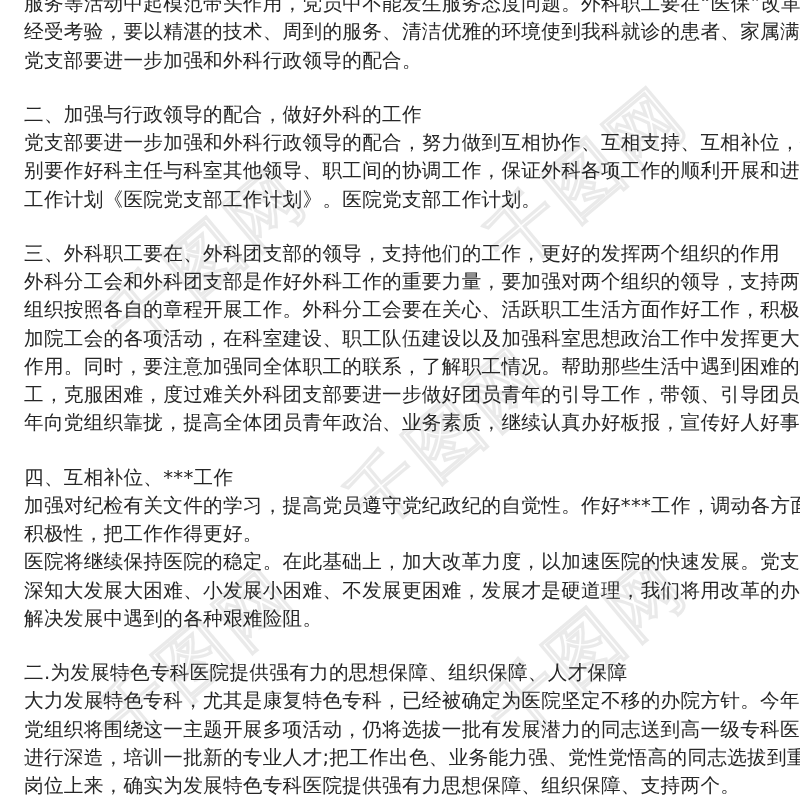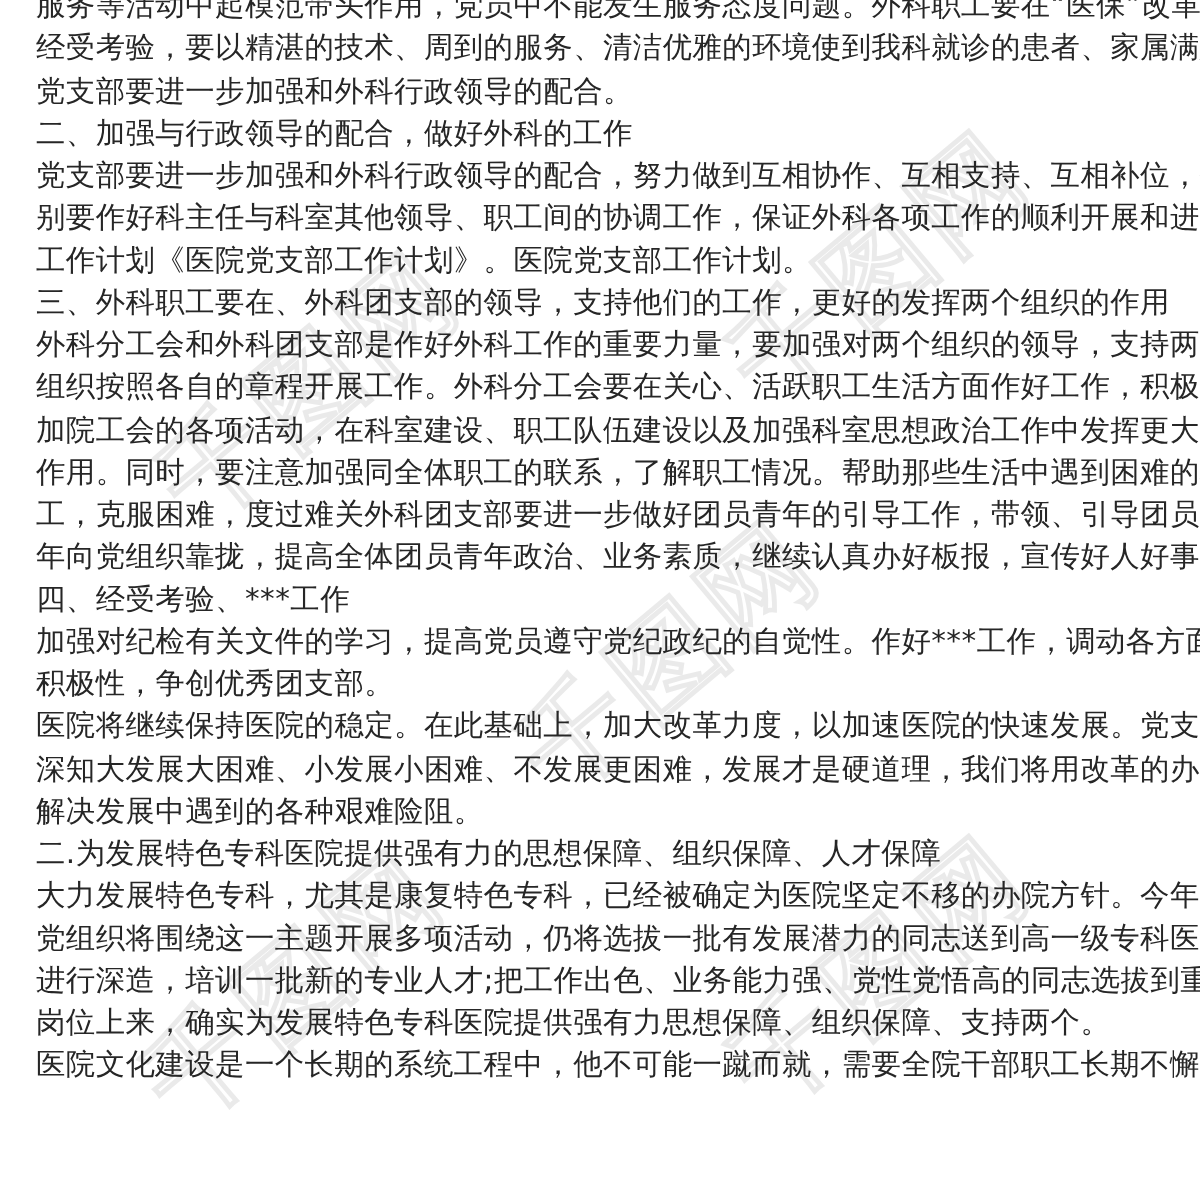--- a/index.html
+++ b/index.html
@@ -25,20 +25,21 @@
       font-family: "DejaVu Sans", "Liberation Sans", sans-serif;
       font-size: 19.6px;
       line-height: 28.25px;
       height: 28.25px;
       color: #262626;
       white-space: nowrap;
       letter-spacing: 0.3px;
     }
     .line.heading {
       color: #262626;
+      margin-top: 26px;
     }
     .watermark {
       position: absolute;
       font-family: "DejaVu Sans", "Liberation Sans", sans-serif;
       font-size: 72px;
       font-weight: bold;
       color: transparent;
       -webkit-text-stroke: 1px rgba(180,180,180,0.28);
       transform: rotate(-40deg);
       white-space: nowrap;
@@ -63,23 +64,23 @@
   <div class="line">党支部要进一步加强和外科行政领导的配合，努力做到互相协作、互相支持、互相补位，特</div>
   <div class="line">别要作好科主任与科室其他领导、职工间的协调工作，保证外科各项工作的顺利开展和进行，</div>
   <div class="line">工作计划《医院党支部工作计划》。医院党支部工作计划。</div>
   <div class="line heading">三、外科职工要在、外科团支部的领导，支持他们的工作，更好的发挥两个组织的作用</div>
   <div class="line">外科分工会和外科团支部是作好外科工作的重要力量，要加强对两个组织的领导，支持两个</div>
   <div class="line">组织按照各自的章程开展工作。外科分工会要在关心、活跃职工生活方面作好工作，积极参</div>
   <div class="line">加院工会的各项活动，在科室建设、职工队伍建设以及加强科室思想政治工作中发挥更大的</div>
   <div class="line">作用。同时，要注意加强同全体职工的联系，了解职工情况。帮助那些生活中遇到困难的职</div>
   <div class="line">工，克服困难，度过难关外科团支部要进一步做好团员青年的引导工作，带领、引导团员青</div>
   <div class="line">年向党组织靠拢，提高全体团员青年政治、业务素质，继续认真办好板报，宣传好人好事，</div>
-  <div class="line heading">四、经受考验、***工作</div>
+  <div class="line heading">四、互相补位、***工作</div>
   <div class="line">加强对纪检有关文件的学习，提高党员遵守党纪政纪的自觉性。作好***工作，调动各方面的</div>
-  <div class="line">积极性，争创优秀团支部。</div>
+  <div class="line">积极性，把工作作得更好。</div>
   <div class="line">医院将继续保持医院的稳定。在此基础上，加大改革力度，以加速医院的快速发展。党支部</div>
   <div class="line">深知大发展大困难、小发展小困难、不发展更困难，发展才是硬道理，我们将用改革的办法</div>
   <div class="line">解决发展中遇到的各种艰难险阻。</div>
   <div class="line heading">二.为发展特色专科医院提供强有力的思想保障、组织保障、人才保障</div>
   <div class="line">大力发展特色专科，尤其是康复特色专科，已经被确定为医院坚定不移的办院方针。今年，</div>
   <div class="line">党组织将围绕这一主题开展多项活动，仍将选拔一批有发展潜力的同志送到高一级专科医院</div>
   <div class="line">进行深造，培训一批新的专业人才;把工作出色、业务能力强、党性党悟高的同志选拔到重要</div>
   <div class="line">岗位上来，确实为发展特色专科医院提供强有力思想保障、组织保障、支持两个。</div>
   <div class="line">医院文化建设是一个长期的系统工程中，他不可能一蹴而就，需要全院干部职工长期不懈的</div>
 </div>

